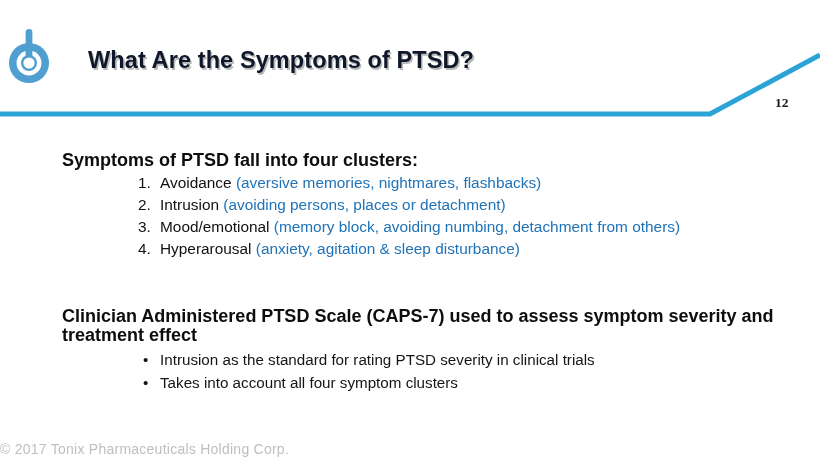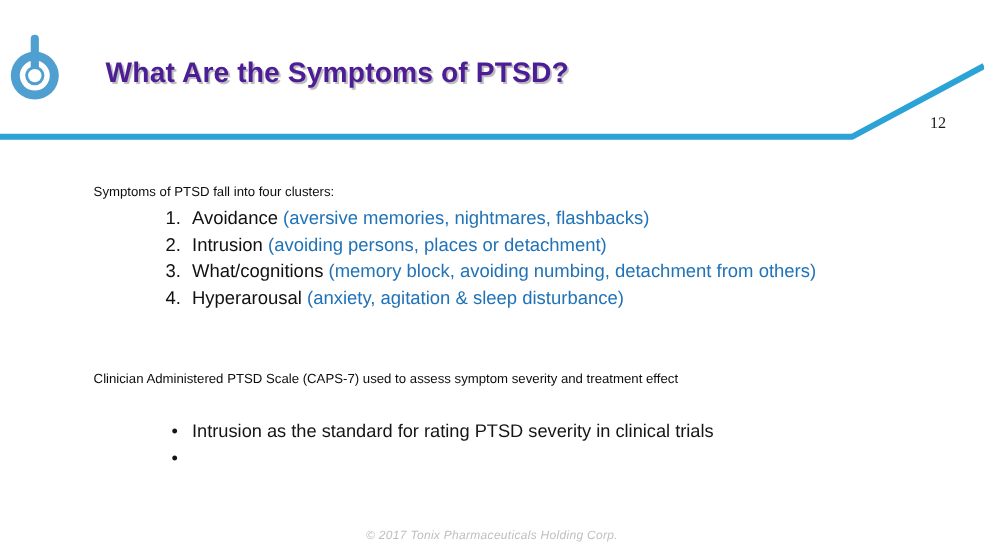--- a/index.html
+++ b/index.html
@@ -26,54 +26,55 @@
     top: 26px;
     width: 46px;
     height: 58px;
   }
   #title {
     position: absolute;
     left: 88px;
     top: 47px;
     font-size: 23.5px;
     font-weight: bold;
-    color: #4c1d95;
+    color: #0f172a;
     letter-spacing: 0.1px;
     text-shadow: 1.6px 1.6px 0.6px rgba(130,130,130,0.55);
     white-space: nowrap;
   }
   #accent-line {
     position: absolute;
     left: 0;
     top: 30px;
     width: 820px;
     height: 90px;
     pointer-events: none;
   }
   #page-number {
     position: absolute;
     left: 775px;
     top: 95px;
     font-size: 13.5px;
     color: #1a1a1a;
     font-family: "Liberation Serif", serif;
+    font-weight: bold;
   }
 
   
   #body-area {
     position: absolute;
     left: 0;
     top: 140px;
     width: 820px;
   }
   .lead {
     position: absolute;
-    left: 78px;
-    font-size: 11px;
-    font-weight: normal;
+    left: 62px;
+    font-size: 18px;
+    font-weight: bold;
     color: #0d0d0d;
     line-height: 19px;
   }
   #lead-1 { top: 11px; }
   #lead-2 { top: 167px; width: 716px; }
 
   ol.numlist {
     position: absolute;
     left: 138px;
     top: 32px;
@@ -118,25 +119,23 @@
     position: absolute;
     left: 1px;
     top: -0.5px;
   }
 
   #footer {
     position: absolute;
     left: 0;
     top: 441px;
     width: 820px;
-    text-align: center;
-    font-size: 10px;
+    font-size: 14px;
     color: #bfbfbf;
     letter-spacing: 0.25px;
-    font-style: italic;
   }
 </style>
 </head>
 <body>
 
 <div id="slide">
 
   <svg id="logo" viewBox="0 0 46 58">
     <circle cx="21" cy="37" r="20" fill="#4F9FD0"></circle>
     <circle cx="21" cy="37" r="12.5" fill="#ffffff"></circle>
@@ -158,35 +157,35 @@
     <div class="lead" id="lead-1">Symptoms of PTSD fall into four clusters:</div>
 
     <ol class="numlist">
       <li>
         <span class="marker">1.</span><span>Avoidance </span><span class="paren">(aversive memories, nightmares, flashbacks)</span>
       </li>
       <li>
         <span class="marker">2.</span><span>Intrusion </span><span class="paren">(avoiding persons, places or detachment)</span>
       </li>
       <li>
-        <span class="marker">3.</span><span>What/cognitions </span><span class="paren">(memory block, avoiding numbing, detachment from others)</span>
+        <span class="marker">3.</span><span>Mood/emotional </span><span class="paren">(memory block, avoiding numbing, detachment from others)</span>
       </li>
       <li>
         <span class="marker">4.</span><span>Hyperarousal </span><span class="paren">(anxiety, agitation &amp; sleep disturbance)</span>
       </li>
     </ol>
 
     <div class="lead" id="lead-2">Clinician Administered PTSD Scale (CAPS-7) used to assess symptom severity and treatment effect</div>
 
     <ul class="bullist">
       <li>
         <span class="bullet">•</span><span>Intrusion as the standard for rating PTSD severity in clinical trials</span>
       </li>
       <li>
-        <span class="bullet">•</span>
+        <span class="bullet">•</span><span>Takes into account all four symptom clusters</span>
       </li>
     </ul>
 
   </div>
 
   <div id="footer">© 2017 Tonix Pharmaceuticals Holding Corp.</div>
 
 </div>
 
 </body></html>

